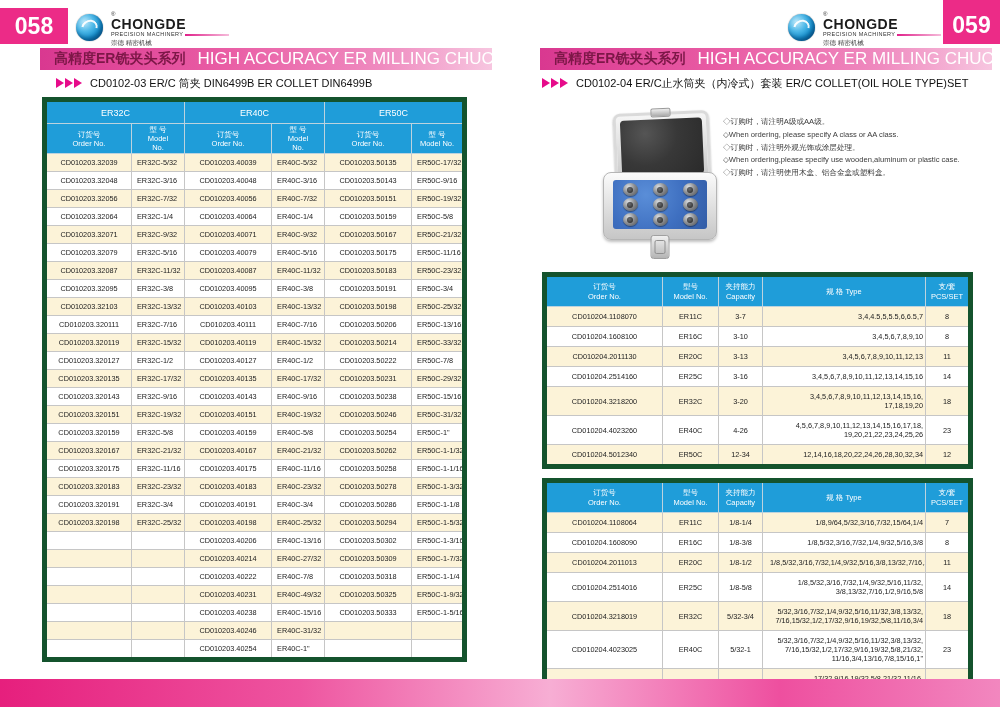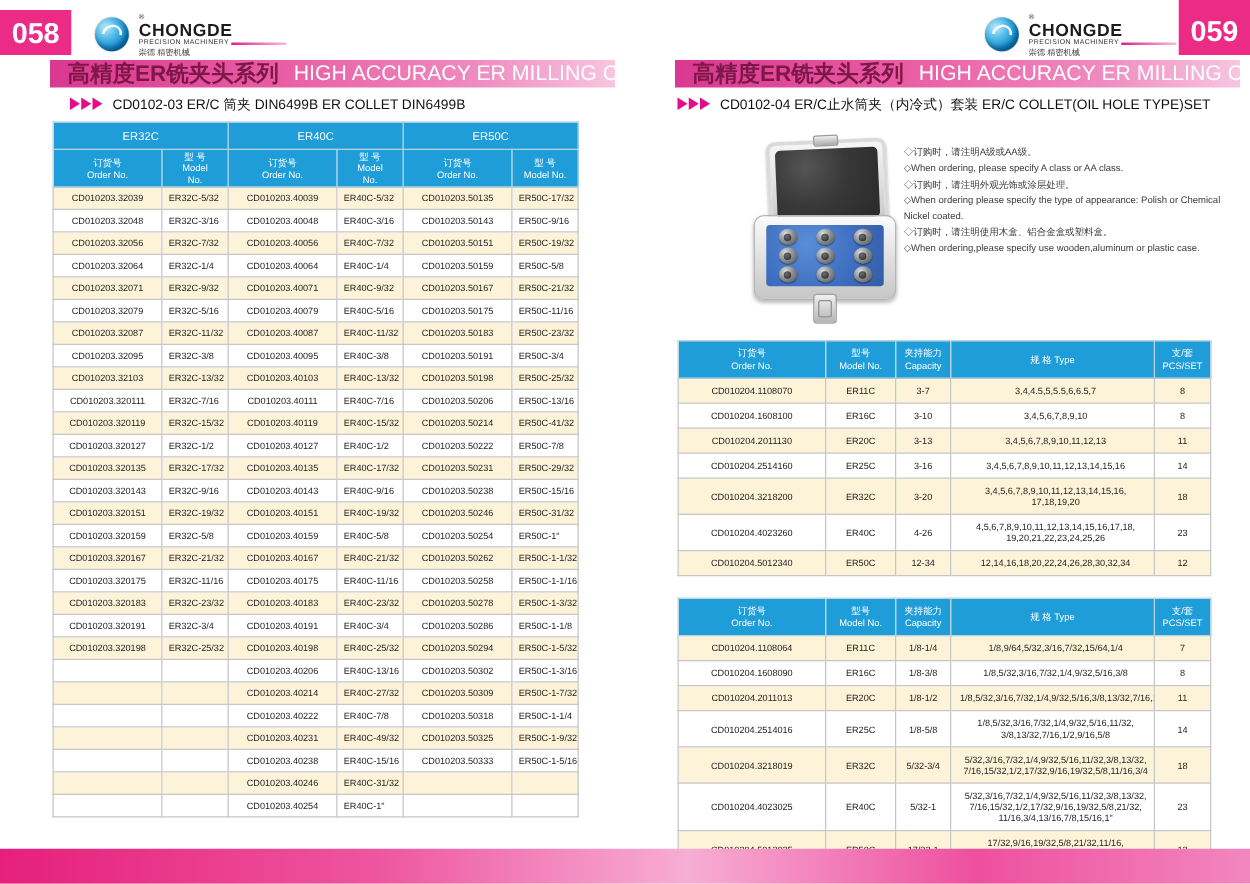--- a/index.html
+++ b/index.html
@@ -2,21 +2,21 @@
 <html><head>
 <meta charset="utf-8">
 <style>
   html,body{margin:0;padding:0}
   body{width:1000px;height:707px;position:relative;background:#fff;overflow:hidden;
        font-family:"Liberation Sans",sans-serif;-webkit-font-smoothing:antialiased}
 
   
   .pagenum{position:absolute;background:#ec2b87;color:#fff;font-weight:bold;font-size:23px;
            display:flex;align-items:center;justify-content:center}
-  #pn-left{left:0;top:8px;width:57px;height:36px}
+  #pn-left{left:0;top:8px;width:68px;height:36px}
   #pn-right{right:0;top:0;width:57px;height:44px;padding-top:6px;box-sizing:border-box}
 
   
   .logo{position:absolute;display:flex;align-items:flex-start}
   #logo-left{left:76px;top:11px}
   #logo-right{left:788px;top:11px}
   .globe{width:27px;height:27px;border-radius:50%;margin-top:3px;
          background:radial-gradient(circle at 32% 30%,#bfe9fa 0%,#4db8e8 35%,#1390cf 65%,#0a5e99 100%);
          box-shadow:inset -2px -3px 4px rgba(0,40,80,.5),0 0 1px #555;position:relative}
   .globe::after{content:"";position:absolute;left:5px;top:6px;width:13px;height:11px;border-radius:50%;
@@ -29,52 +29,52 @@
   .logo-line{display:inline-block;width:44px;height:2.5px;background:linear-gradient(90deg,#e0218a,#f6bcdb)}
   .logo-cn{font-size:6.5px;color:#444;margin-top:2px}
 
   
   .series-bar{position:absolute;top:48px;width:452px;height:22px;display:flex;align-items:center;
               padding-left:14px;box-sizing:border-box;
               background:linear-gradient(90deg,#d93890 0%,#e7६... ,#ef8abf 75%,#f7c6e0 100%)}
   .series-bar{background:linear-gradient(90deg,#d93890 0%,#e95ca4 40%,#ef8abf 75%,#f7c6e0 100%)}
   #bar-left{left:40px}
   #bar-right{left:540px}
-  .series-cn{color:#7c1747;font-weight:bold;font-size:18px;margin-right:12px;white-space:nowrap}
+  .series-cn{color:#7c1747;font-weight:bold;font-size:14px;margin-right:12px;white-space:nowrap}
   .series-en{color:#fff;font-weight:normal;font-size:17px;white-space:nowrap}
 
   
   .section-title{position:absolute;top:74px;height:18px;display:flex;align-items:center;font-size:11px;color:#111}
   #sec-left{left:56px}
   #sec-right{left:542px}
   .chevrons{display:inline-flex;margin-right:7px}
   .chev{width:0;height:0;border-left:8px solid #e60b8a;border-top:5.5px solid transparent;
         border-bottom:5.5px solid transparent;margin-right:1px}
 
   
-  .ctable{position:absolute;border-collapse:collapse;table-layout:fixed;background:#fff;border:1px solid #14532d}
+  .ctable{position:absolute;border-collapse:collapse;table-layout:fixed;background:#fff;border:5px solid #14532d}
   .ctable th{background:#1f9dd9;color:#fff;font-weight:normal;border:1px solid #bcd3de;
              white-space:pre-line;text-align:center}
   .ctable td{border:1px solid #c6c6c6;color:#222;text-align:center;overflow:hidden}
   .ctable tbody tr:nth-child(odd){background:#fcf3d8}
 
   
   #left-table{left:42px;top:97px;width:420px}
   #left-table .group-row th{height:19px;font-size:9px}
   #left-table .sub-row th{height:25px;font-size:7.5px;line-height:9px}
   #left-table td{height:17px;font-size:7.3px;padding:0 2px;white-space:nowrap}
   #left-table td:nth-child(even){text-align:left;padding-left:5px}
 
   
   .set-table{left:542px;width:426px}
   #set-table-1{top:272px}
   #set-table-2{top:478px}
   .set-table th{height:27px;font-size:7.5px;line-height:9.5px}
   .set-table td{font-size:7.3px;line-height:9px;padding:5px 2px}
-  .set-table td:nth-child(4){text-align:center;padding-left:7px}
+  .set-table td:nth-child(4){text-align:right;padding-left:7px}
 
   
   .notes{position:absolute;left:723px;top:116px;width:274px;font-size:7.6px;line-height:12.8px;color:#3a3a3a}
 
   
   .case{position:absolute;left:598px;top:112px;width:124px;height:150px}
   .case-lid{position:absolute;left:16px;top:0;width:90px;height:64px;transform:rotate(-2.5deg);
             background:linear-gradient(#f5f5f5,#c9c9c9);border:3px solid #dadada;border-radius:7px;
             box-shadow:0 1px 2px rgba(0,0,0,.35)}
   .lid-foam{position:absolute;left:4px;top:4px;right:4px;bottom:4px;border-radius:4px;
@@ -244,21 +244,21 @@
         <td>ER40C-7/16</td>
         <td>CD010203.50206</td>
         <td>ER50C-13/16</td>
       </tr>
       <tr>
         <td>CD010203.320119</td>
         <td>ER32C-15/32</td>
         <td>CD010203.40119</td>
         <td>ER40C-15/32</td>
         <td>CD010203.50214</td>
-        <td>ER50C-41/32</td>
+        <td>ER50C-33/32</td>
       </tr>
       <tr>
         <td>CD010203.320127</td>
         <td>ER32C-1/2</td>
         <td>CD010203.40127</td>
         <td>ER40C-1/2</td>
         <td>CD010203.50222</td>
         <td>ER50C-7/8</td>
       </tr>
       <tr>
@@ -439,23 +439,22 @@
         <div class="collet"></div>
     </div>
   </div>
   <div class="latch"></div>
 </div>
 
 <div class="notes">
   <div>◇订购时，请注明A级或AA级。</div>
   <div>◇When ordering, please specify A class or AA class.</div>
   <div>◇订购时，请注明外观光饰或涂层处理。</div>
-  <div>◇When ordering please specify the type of appearance: Polish or Chemical Nickel coated.</div>
+  <div>◇When ordering,please specify  use  wooden,aluminum or plastic case.</div>
   <div>◇订购时，请注明使用木盒、铝合金盒或塑料盒。</div>
-  <div>◇When ordering,please specify  use  wooden,aluminum or plastic case.</div>
 </div>
 
 <table class="ctable set-table" id="set-table-1">
   <colgroup>
       <col style="width:118px">
       <col style="width:56px">
       <col style="width:44px">
       <col style="width:163px">
       <col style="width:45px">
     </colgroup>

